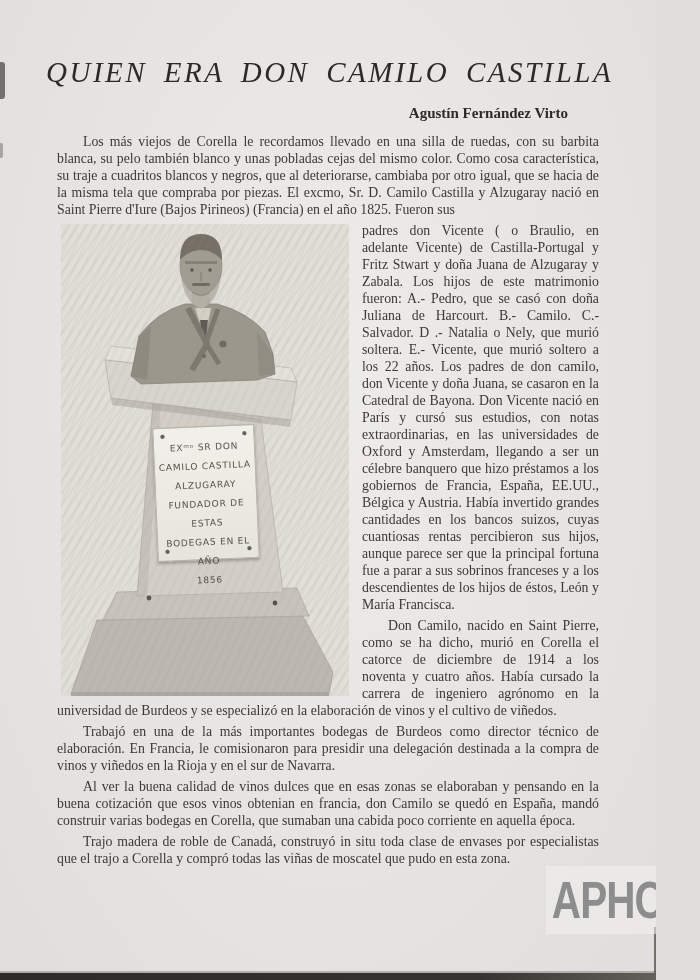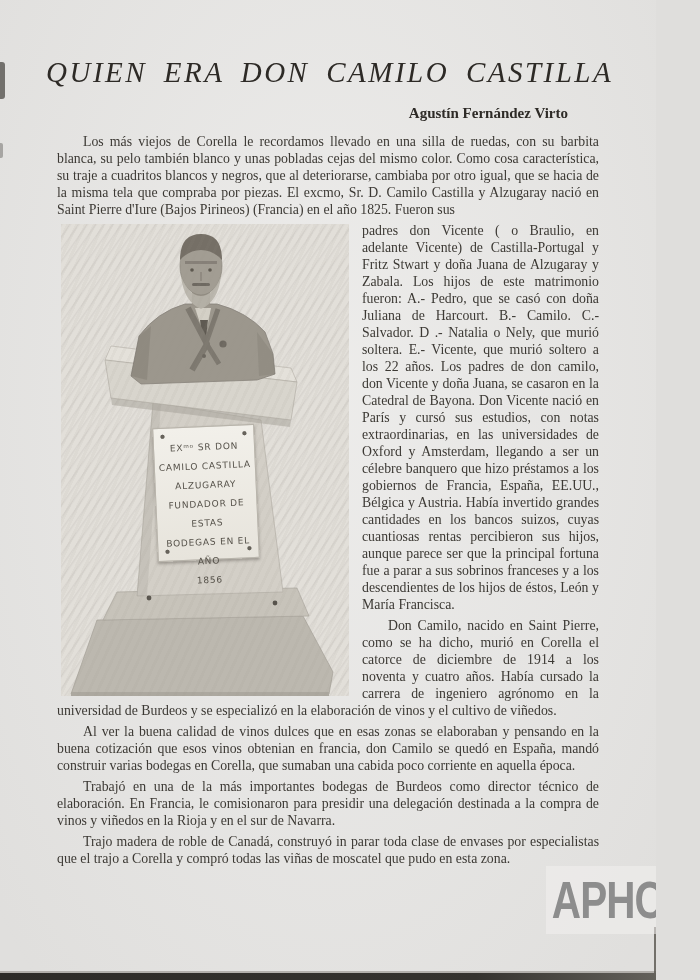--- a/index.html
+++ b/index.html
@@ -204,23 +204,23 @@
           <div>CAMILO CASTILLA</div>
           <div>ALZUGARAY</div>
           <div>FUNDADOR DE ESTAS</div>
           <div>BODEGAS EN EL AÑO</div>
           <div>1856</div>
         </div>
       </figure>
 
       <p>padres don Vicente ( o Braulio, en adelante Vicente) de Castilla-Portugal y Fritz Stwart y doña Juana de Alzugaray y Zabala. Los hijos de este matrimonio fueron: A.- Pedro, que se casó con doña Juliana de Harcourt. B.- Camilo. C.- Salvador. D .- Natalia o Nely, que murió soltera. E.- Vicente, que murió soltero a los 22 años. Los padres de don camilo, don Vicente y doña Juana, se casaron en la Catedral de Bayona. Don Vicente nació en París y cursó sus estudios, con notas extraordinarias, en las universidades de Oxford y Amsterdam, llegando a ser un célebre banquero que hizo préstamos a los gobiernos de Francia, España, EE.UU., Bélgica y Austria. Había invertido grandes cantidades en los bancos suizos, cuyas cuantiosas rentas percibieron sus hijos, aunque parece ser que la principal fortuna fue a parar a sus sobrinos franceses y a los descendientes de los hijos de éstos, León y María Francisca.</p>
       <p class="indent">Don Camilo, nacido en Saint Pierre, como se ha dicho, murió en Corella el catorce de diciembre de 1914 a los noventa y cuatro años. Había cursado la carrera de ingeniero agrónomo en la universidad de Burdeos y se especializó en la elaboración de vinos y el cultivo de viñedos.</p>
+      <p class="indent">Trabajó en una de la más importantes bodegas de Burdeos como director técnico de elaboración. En Francia, le comisionaron para presidir una delegación destinada a la compra de vinos y viñedos en la Rioja y en el sur de Navarra.</p>
       <p class="indent">Al ver la buena calidad de vinos dulces que en esas zonas se elaboraban y pensando en la buena cotización que esos vinos obtenian en francia, don Camilo se quedó en España, mandó construir varias bodegas en Corella, que sumaban una cabida poco corriente en aquella época.</p>
-      <p class="indent">Trabajó en una de la más importantes bodegas de Burdeos como director técnico de elaboración. En Francia, le comisionaron para presidir una delegación destinada a la compra de vinos y viñedos en la Rioja y en el sur de Navarra.</p>
-      <p class="indent">Trajo madera de roble de Canadá, construyó in parar toda clase de envases por especialistas que el trajo a Corella y compró todas las viñas de moscatel que pudo en esta zona.</p>
+      <p class="indent">Trajo madera de roble de Canadá, construyó in situ toda clase de envases por especialistas que el trajo a Corella y compró todas las viñas de moscatel que pudo en esta zona.</p>
     </div>
   </div>
 
   <div class="watermark-box">
     <span>APHC</span>
   </div>
 
   <svg class="pencil-mark" width="20" height="28" viewBox="0 0 20 28">
     <path d="M4,21 C1,11 9,2 14,5 C18,8 12,15 8,20 C6,23 10,26 14,22" fill="none" stroke="#8f8c86" stroke-width="1.3" stroke-linecap="round"></path>
   </svg>

